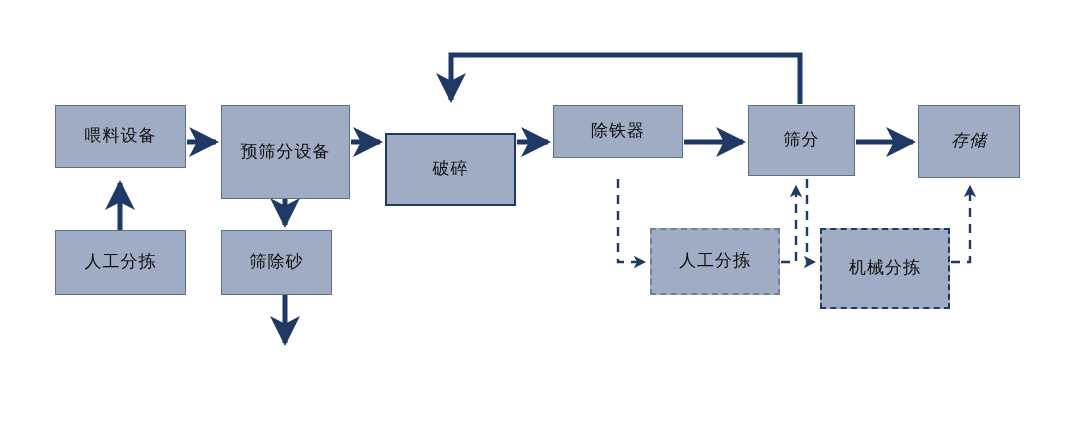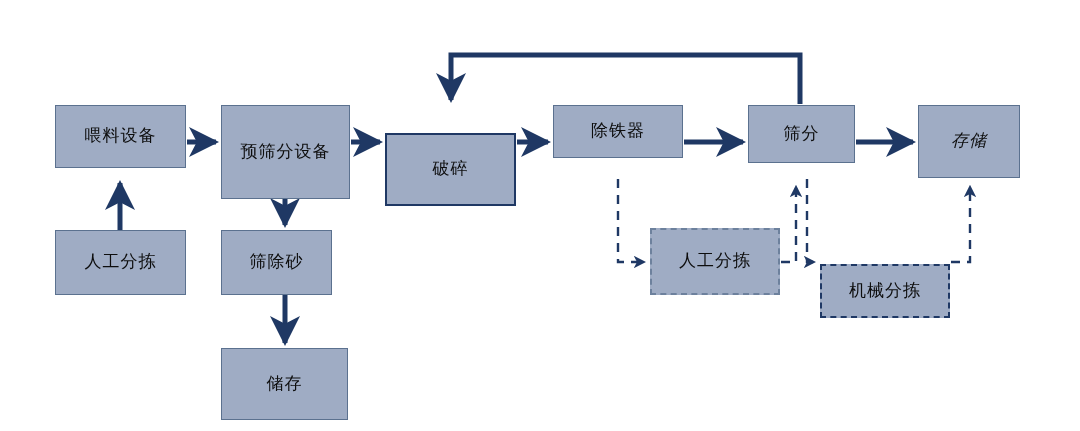--- a/index.html
+++ b/index.html
@@ -105,41 +105,38 @@
   </div>
 
   <div class="node emph" style="left:385px; top:105px; width:131px; height:73px;">
     <span class="node-label">破碎</span>
   </div>
 
   <div class="node plain" style="left:553px; top:105px; width:130px; height:53px;">
     <span class="node-label">除铁器</span>
   </div>
 
-  <div class="node plain" style="left:748px; top:105px; width:107px; height:58px;text-align:center;">
+  <div class="node plain" style="left:748px; top:105px; width:107px; height:71px;text-align:center;">
     <span class="node-label">筛分</span>
   </div>
 
   <div class="node plain" style="left:918px; top:105px; width:102px; height:73px;font-style:italic;">
     <span class="node-label">存储</span>
   </div>
 
   <div class="node plain" style="left:55px; top:230px; width:131px; height:65px;">
     <span class="node-label">人工分拣</span>
   </div>
 
   <div class="node plain" style="left:221px; top:230px; width:111px; height:65px;">
     <span class="node-label">筛除砂</span>
   </div>
 
-  <div class="node plain" style="left:221px; top:348px; width:127px; height:72px;">
-    <span class="node-label">储存</span>
-  </div>
 
   <div class="node dashed-light" style="left:650px; top:228px; width:130px; height:67px;">
     <span class="node-label">人工分拣</span>
   </div>
 
-  <div class="node dashed-dark" style="left:820px; top:228px; width:130px; height:54px;margin-top:36px;">
+  <div class="node dashed-dark" style="left:820px; top:228px; width:130px; height:81px;">
     <span class="node-label">机械分拣</span>
   </div>
 
 </div>
 
 </body></html>

